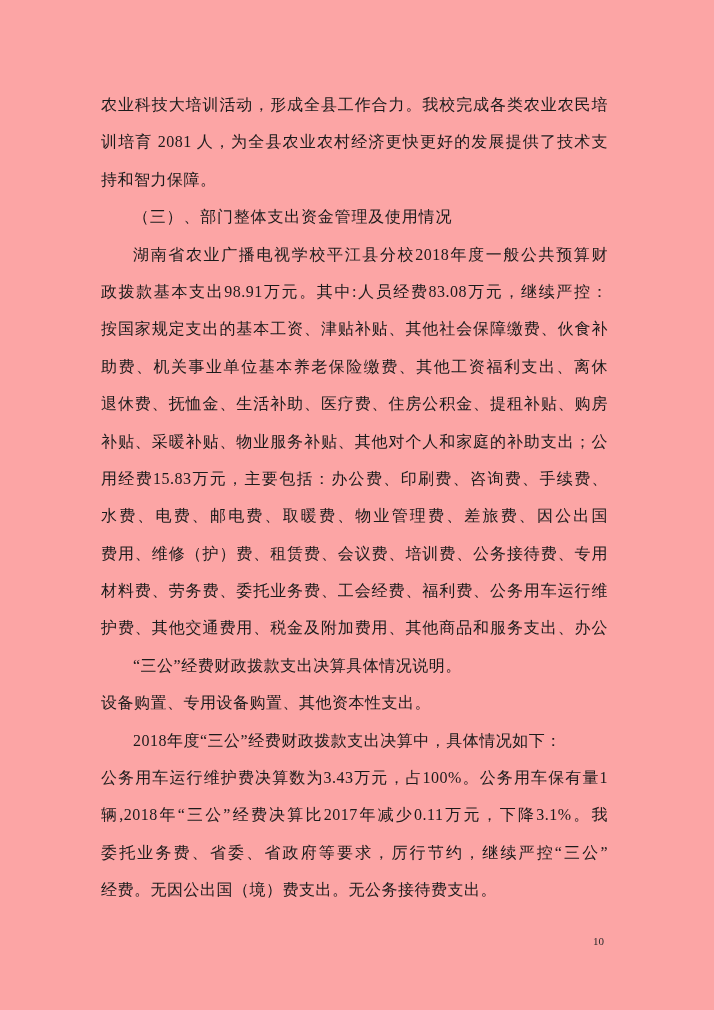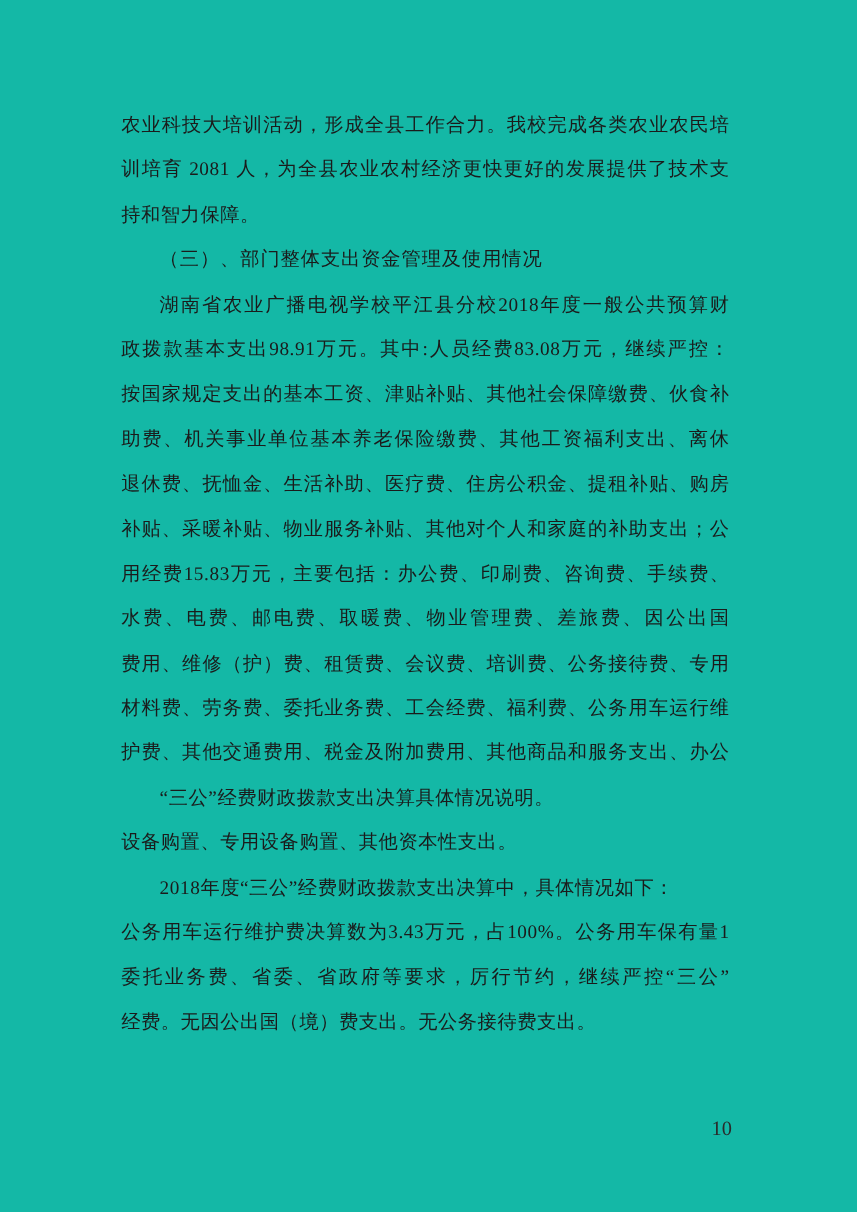--- a/index.html
+++ b/index.html
@@ -4,21 +4,21 @@
 <style>
   html, body {
     margin: 0;
     padding: 0;
     background: #ffffff;
   }
   .page {
     position: relative;
     width: 714px;
     height: 1010px;
-    background: #14b8a6;
+    background: #fca5a5;
     font-family: "Liberation Serif", "DejaVu Serif", serif;
     color: #1b1b1b;
     overflow: hidden;
   }
   .content {
     position: absolute;
     left: 101px;
     top: 86px;
     width: 507px;
   }
@@ -40,21 +40,21 @@
     text-indent: 2em;
   }
   .ln.bold {
     font-weight: 400;
     letter-spacing: 0.8px;
   }
   .pagenum {
     position: absolute;
     top: 933px;
     left: 593px;
-    font-size: 17px;
+    font-size: 11px;
     line-height: 16px;
     color: #2a2a2a;
   }
 </style>
 </head>
 <body>
 
 <div class="page">
   <div class="content">
     <div class="ln">农业科技大培训活动，形成全县工作合力。我校完成各类农业农民培</div>
@@ -69,17 +69,18 @@
     <div class="ln">补贴、采暖补贴、物业服务补贴、其他对个人和家庭的补助支出；公</div>
     <div class="ln">用经费15.83万元，主要包括：办公费、印刷费、咨询费、手续费、</div>
     <div class="ln">水费、电费、邮电费、取暖费、物业管理费、差旅费、因公出国（境）</div>
     <div class="ln">费用、维修（护）费、租赁费、会议费、培训费、公务接待费、专用</div>
     <div class="ln">材料费、劳务费、委托业务费、工会经费、福利费、公务用车运行维</div>
     <div class="ln">护费、其他交通费用、税金及附加费用、其他商品和服务支出、办公</div>
     <div class="ln end ind">“三公”经费财政拨款支出决算具体情况说明。</div>
     <div class="ln end">设备购置、专用设备购置、其他资本性支出。</div>
     <div class="ln end ind">2018年度“三公”经费财政拨款支出决算中，具体情况如下：</div>
     <div class="ln">公务用车运行维护费决算数为3.43万元，占100%。公务用车保有量1</div>
+    <div class="ln">辆,2018年“三公”经费决算比2017年减少0.11万元，下降3.1%。我</div>
     <div class="ln">委托业务费、省委、省政府等要求，厉行节约，继续严控“三公”</div>
     <div class="ln end">经费。无因公出国（境）费支出。无公务接待费支出。</div>
   </div>
   <div class="pagenum">10</div>
 </div>
 
 </body></html>

